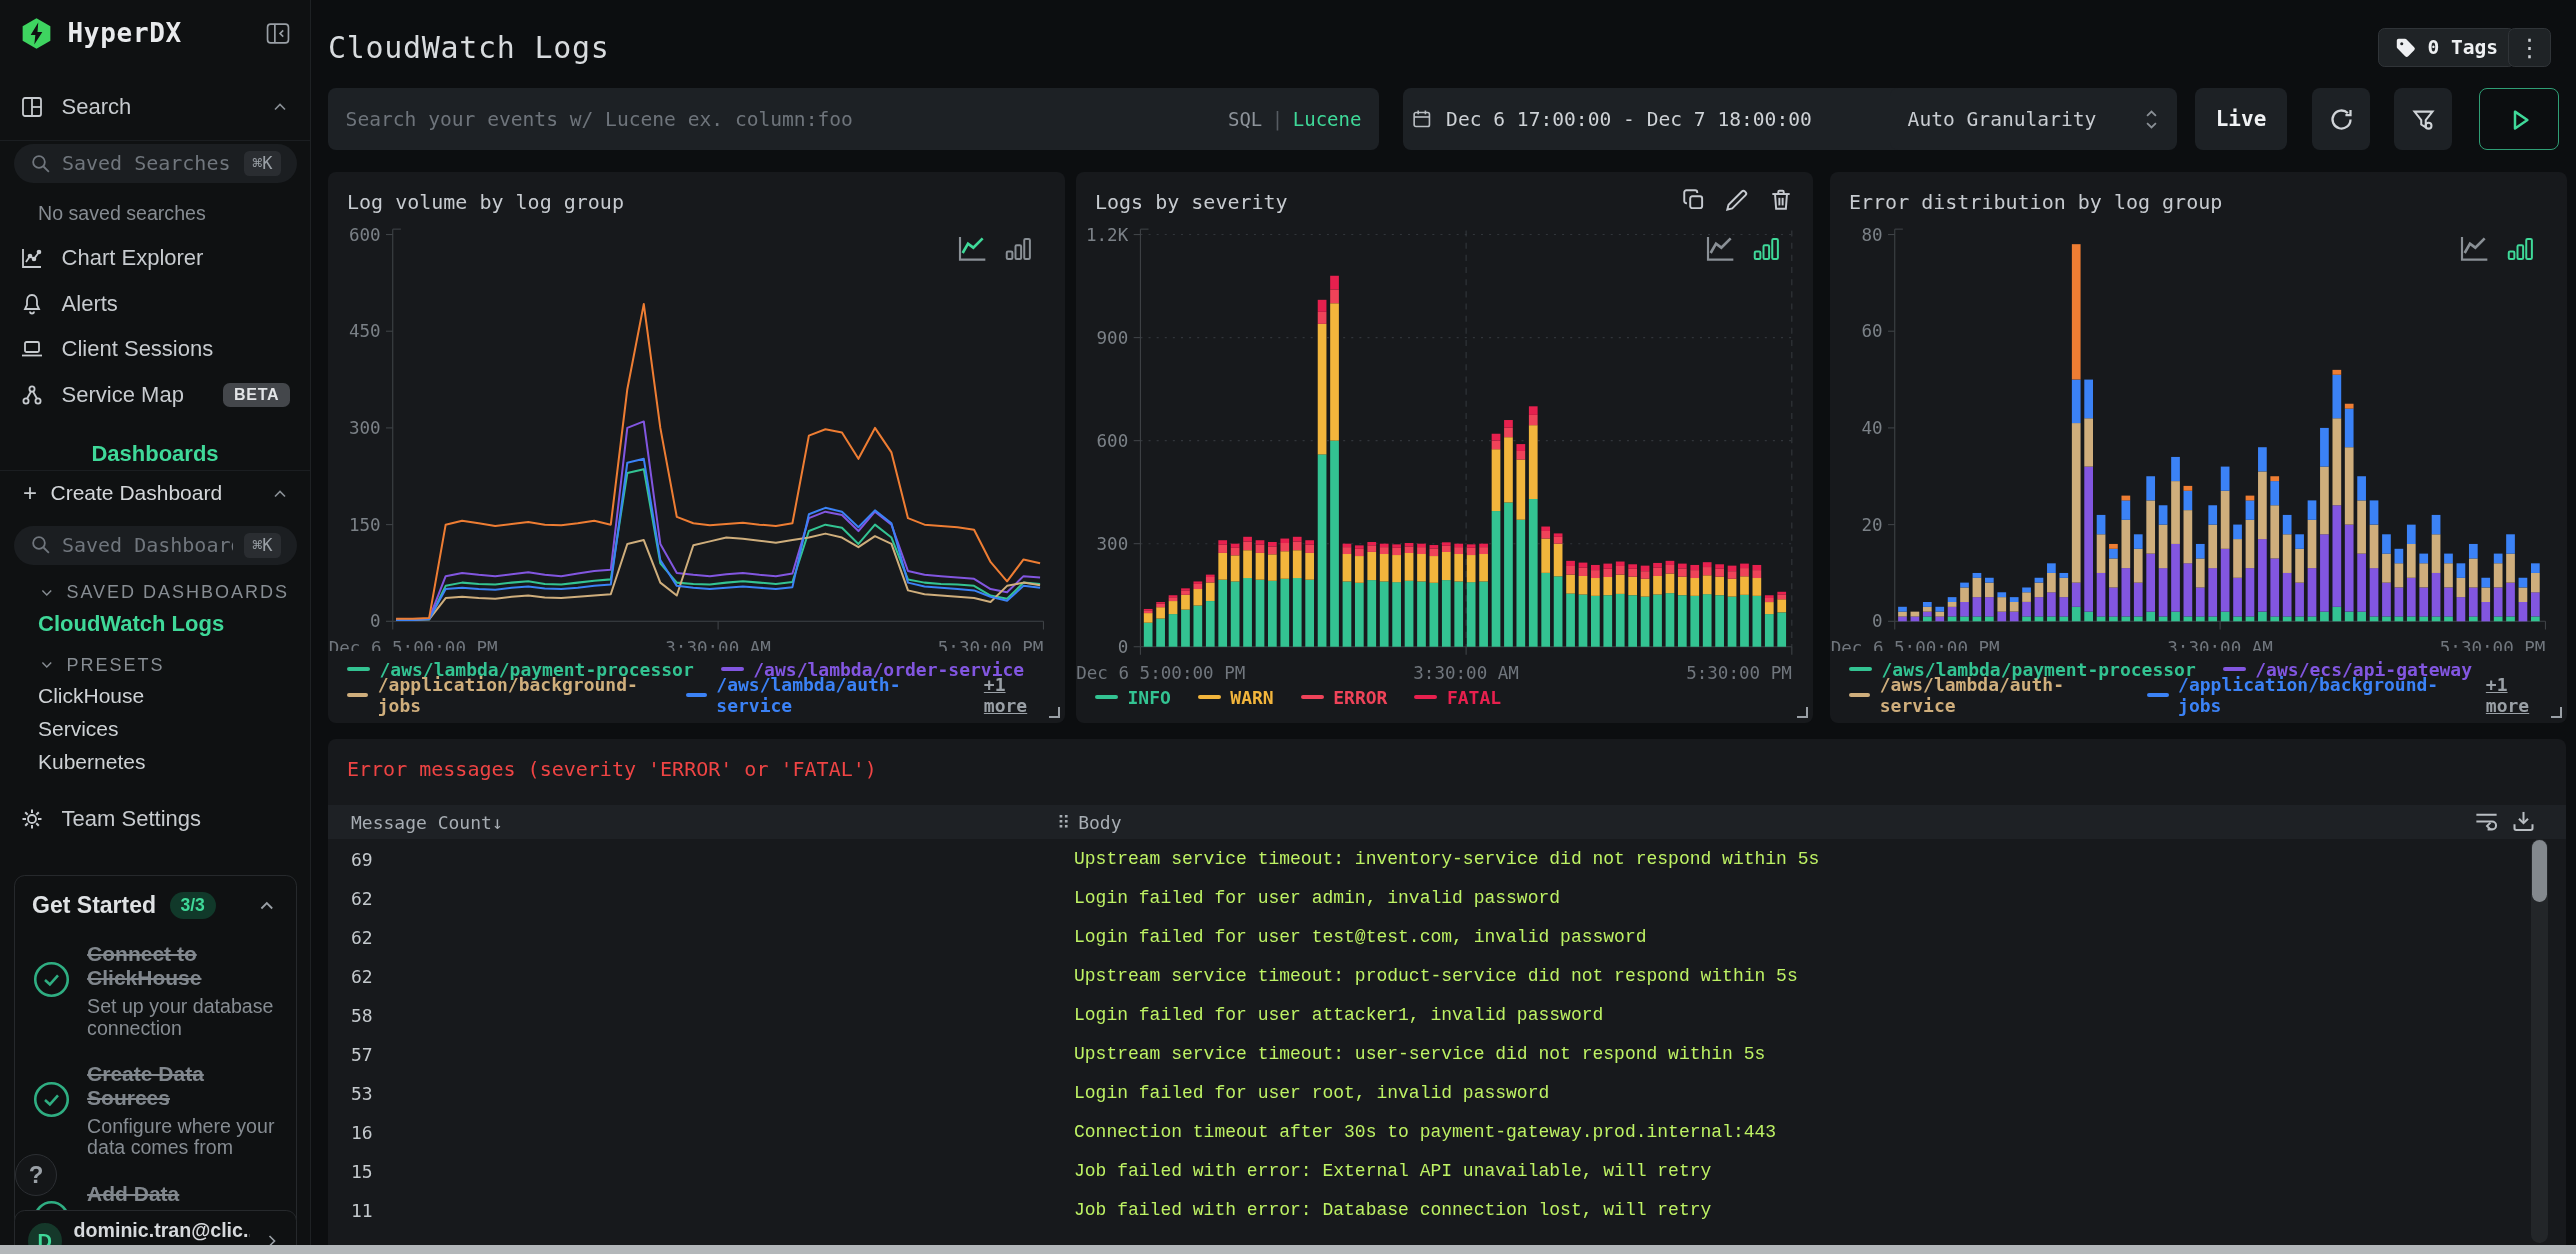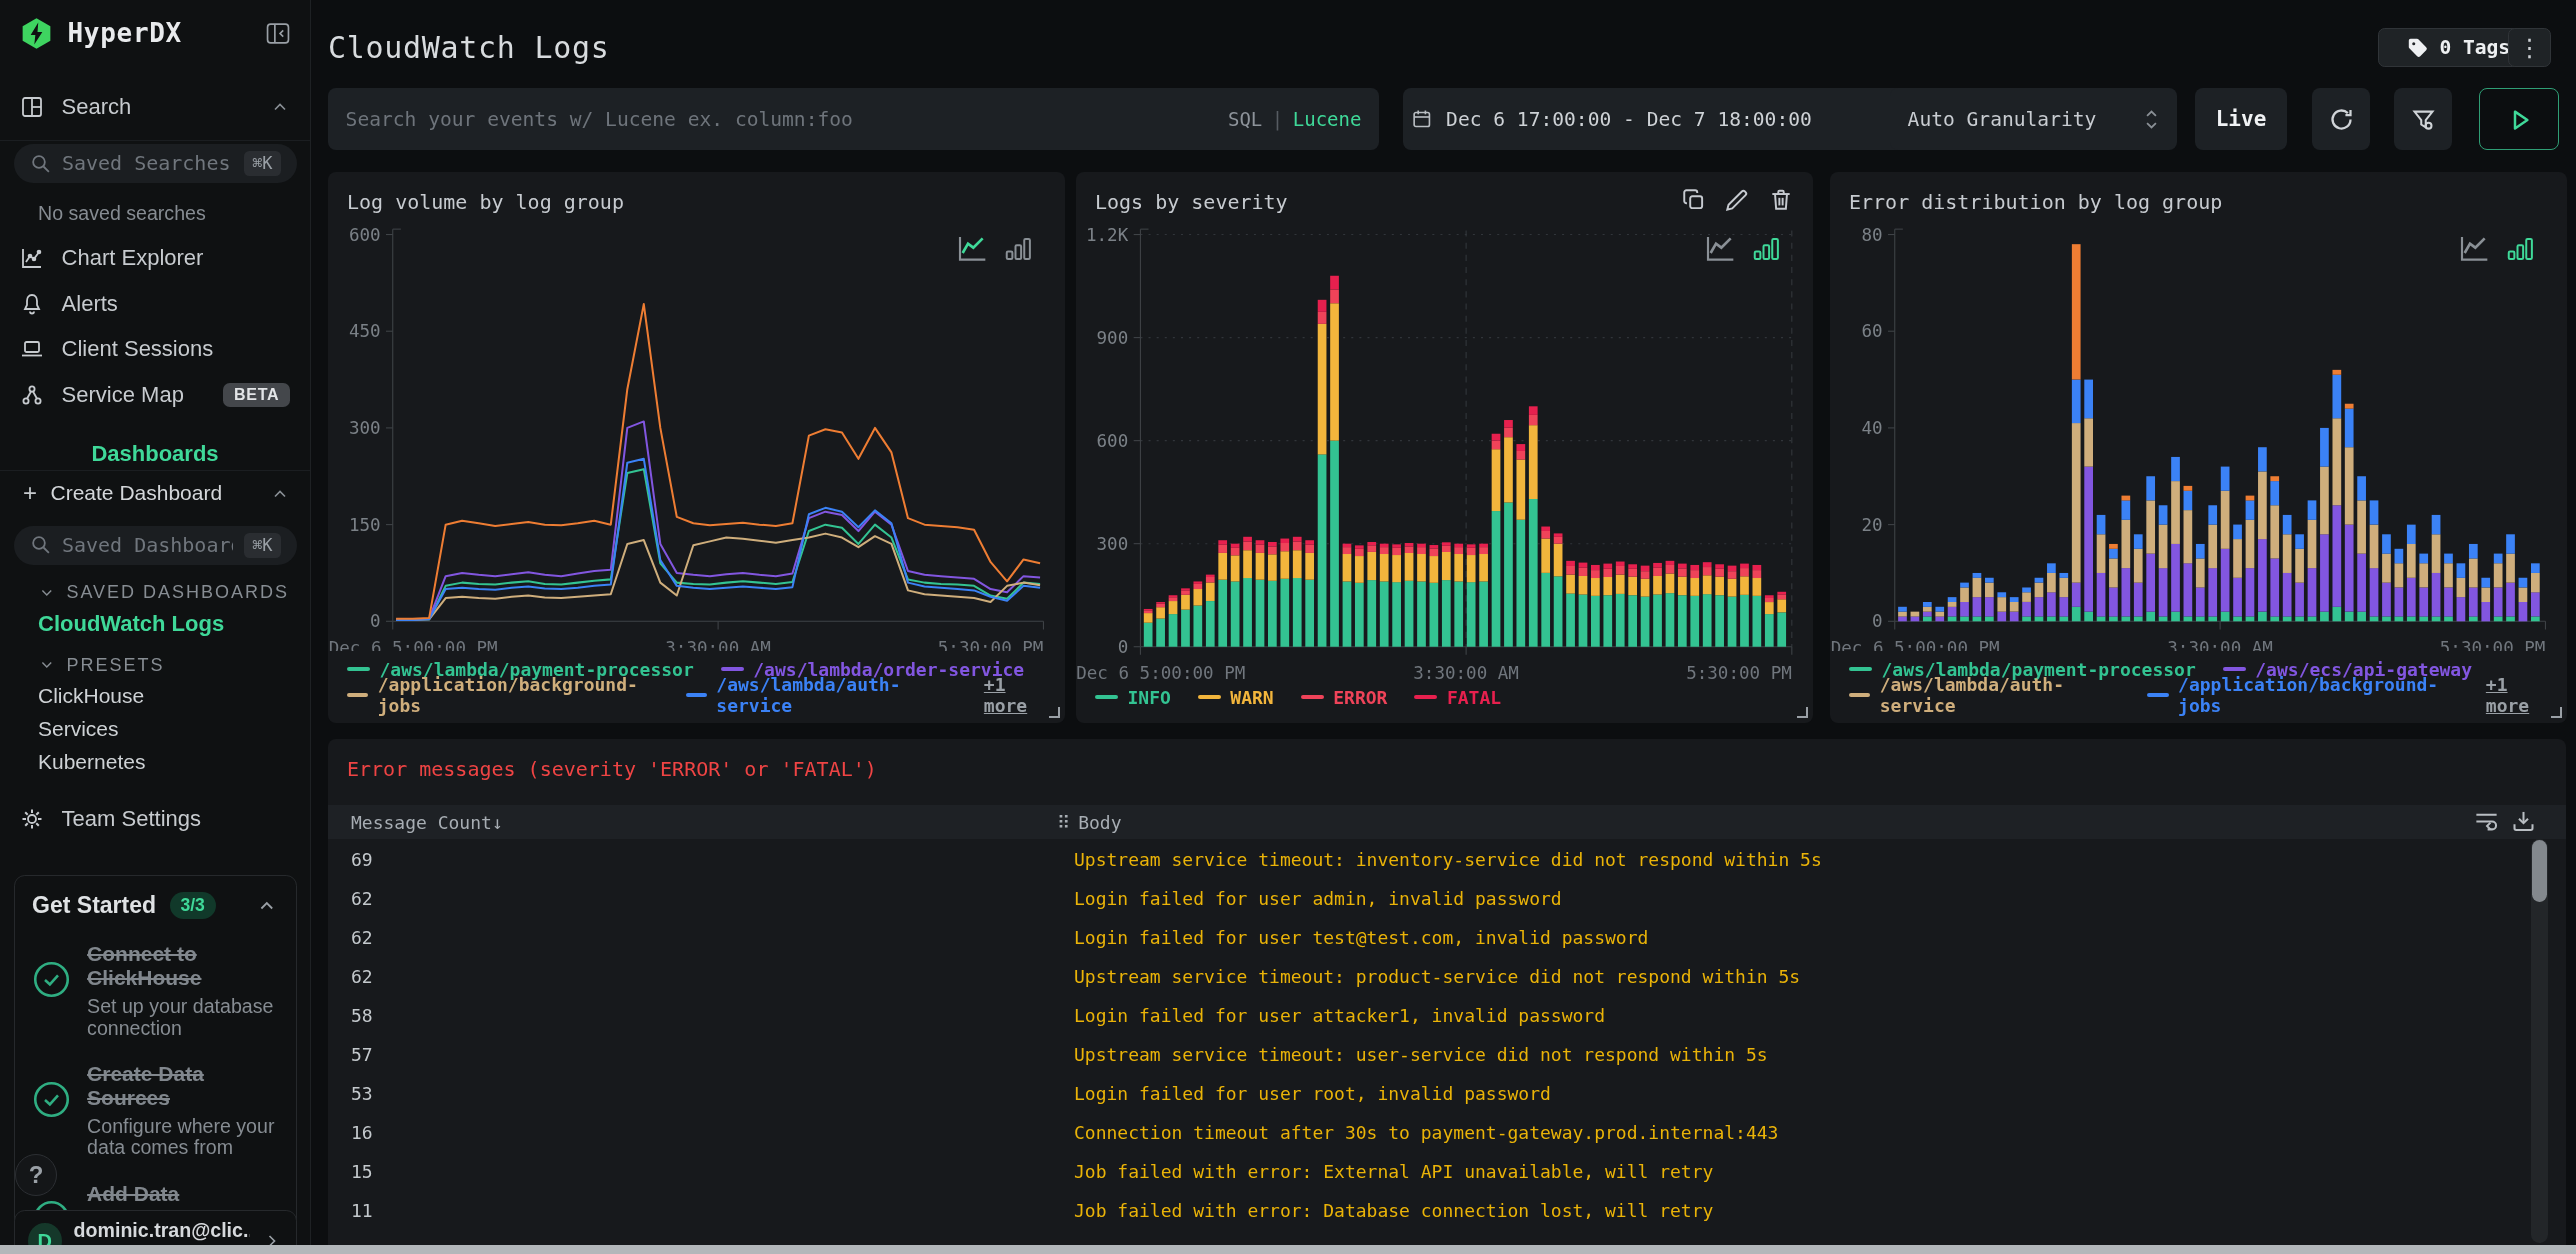--- a/index.html
+++ b/index.html
@@ -45,21 +45,21 @@
   .user-card { position:absolute; left:13.5px; right:13.5px; top:1210px; height:62px; border:1.4px solid #26292c; border-radius:10.8px; display:flex; align-items:center; gap:12px; padding:0 13.5px; background:#0f1112; }
   .avatar { width:36px; height:36px; border-radius:50%; background:#15382a; color:#3fd999; font-size:20px; font-weight:bold; display:flex; align-items:center; justify-content:center; }
   .user-texts { width:189px; overflow:hidden; }
   .user-name { font-size:19.6px; font-weight:bold; color:#d6d9dc; white-space:nowrap; }
   .user-email { font-size:18px; color:#868c92; white-space:nowrap; }
   .user-card .chev { margin-left:auto; color:#9aa0a6; }
 
   
   .main { position:absolute; left:312px; top:0; right:0; bottom:0; }
   .page-title { position:absolute; left:16px; top:30px; font-size:30px; color:#d8dbde; letter-spacing:0.7px; }
-  .tags-btn { position:absolute; left:2066px; top:28px; height:39px; background:#1f2326; border:0.7px solid #303438; border-radius:6.8px; display:flex; align-items:center; gap:10.8px; padding:0 28px; color:#eef0f2; font-size:19.6px; font-weight:bold; }
+  .tags-btn { position:absolute; left:2066px; top:28px; height:39px; background:#1f2326; border:0.7px solid #303438; border-radius:6.8px; display:flex; align-items:center; gap:10.8px; padding:0 16px; color:#eef0f2; font-size:19.6px; font-weight:bold; }
   .kebab-btn { position:absolute; left:2196px; top:28px; width:43px; height:39px; background:#1f2326; border:0.7px solid #303438; border-radius:6.8px; display:flex; align-items:center; justify-content:center; color:#cdd1d5; font-size:24px; }
   .filter-bar > div { position:absolute; top:88px; height:62px; background:#1d2125; border-radius:8px; display:flex; align-items:center; }
   .search-box { left:16px; width:1051px; padding:0 17.6px; gap:13.5px; }
   .search-box input { flex:1; background:transparent; border:none; outline:none; font-family:"DejaVu Sans Mono",monospace; font-size:19.6px; color:#c8ccd0; min-width:0; }
   .search-box input::placeholder { color:#6e747b; }
   .lang-toggle { display:flex; gap:9.5px; font-size:19px;align-items:center; }
   .lang-sql { color:#8d939a; } .lang-div { color:#565c62; } .lang-lucene { color:#3fd999; }
   .date-btn { left:1091px; width:514px; padding:0 8px; gap:13.5px; font-size:19.6px; color:#ced2d6; }
   .gran-btn { left:1578px; width:287px; padding:0 17.6px; font-size:19.6px; color:#c8ccd1; }
   .gran-btn .updown { margin-left:auto; color:#8a9096; }
@@ -84,21 +84,21 @@
 
   .table-panel { position:absolute; left:16px; top:739px; width:2238px; height:515px; background:#17191c; border-radius:8px 8px 0 0; overflow:hidden; }
   .table-title { position:absolute; left:19px; top:17.6px; font-size:20px; color:#ef4444; }
   .t-head { position:absolute; left:0; right:0; top:66px; height:34px; background:#1e2125; }
   .t-head .col-count { position:absolute; left:23px; top:0; height:34px; display:flex; align-items:center; font-size:18px; color:#a7adb3; }
   .t-head .col-body { position:absolute; left:729px; top:0; height:34px; display:flex; align-items:center; gap:8px; font-size:18px; color:#a7adb3; }
   .t-head .head-icons { position:absolute; left:2145px; top:3.4px; display:flex; gap:9.5px; color:#b9bec3; }
   .t-rows { position:absolute; left:0; right:0; top:100px; }
   .trow { position:relative; height:39px; }
   .trow .c1 { position:absolute; left:23px; top:50%; transform:translateY(-50%); font-size:18px; color:#c4c9cd; }
-  .trow .c2 { position:absolute; left:746px; top:50%; transform:translateY(-50%); font-size:18px; color:#eab308; white-space:nowrap; }
+  .trow .c2 { position:absolute; left:746px; top:50%; transform:translateY(-50%); font-size:18px; color:#bef264; white-space:nowrap;font-family:Liberation Mono, monospace; }
   .v-scroll { position:absolute; right:17.6px; top:100px; bottom:10.8px; width:17.6px; background:#232629; border-radius:8.8px; }
   .v-thumb { position:absolute; left:1.4px; right:1.4px; top:1.4px; height:62px; background:#83888d; border-radius:7.4px; }
   .h-scroll { position:absolute; left:0; top:1245px; width:2576px; height:9.5px; background:#b3b7ba; z-index:9; }
 </style>
 </head>
 <body>
 
 <div class="sidebar">
   <div class="logo-row">
     <svg class="logo-hex" viewBox="0 0 24 24">

